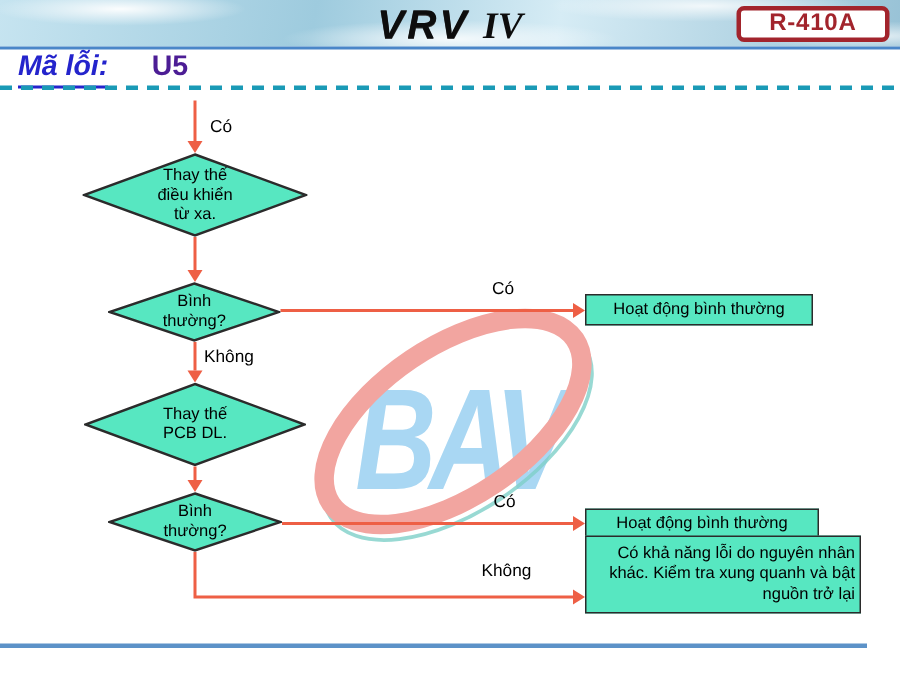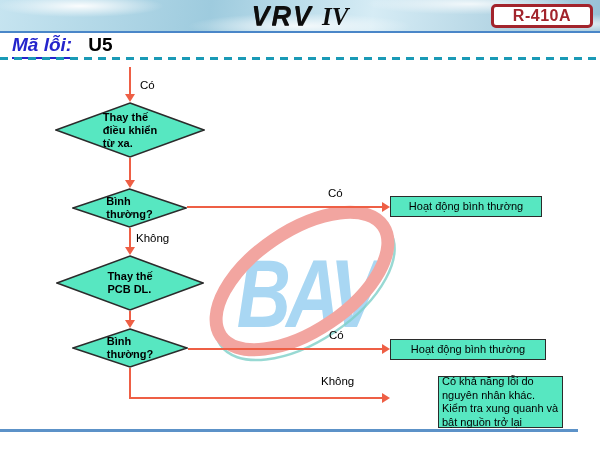--- a/index.html
+++ b/index.html
@@ -34,43 +34,43 @@
     position:absolute;right:7px;top:4px;background:#ffffff;
     border:3px solid #a2242c;border-radius:5px;color:#a2242c;
     font-size:16px;font-weight:bold;padding:0 19px;line-height:18px;letter-spacing:.5px;
   }
   
   .title-row{position:absolute;left:12px;top:34px;display:flex;align-items:baseline;}
   .title-label{
     font-size:19px;font-weight:bold;font-style:italic;color:#2424cc;
     border-bottom:2px solid #2424cc;padding-bottom:1px;
   }
-  .title-code{font-size:19px;font-weight:bold;color:#000000;margin-left:16px;}
+  .title-code{font-size:19px;font-weight:bold;color:#4c1d95;margin-left:29px;}
   .dashed-rule{
     position:absolute;left:0;top:57px;width:600px;height:3px;
     background:repeating-linear-gradient(to right,#1a9ab6 0 8px,transparent 8px 14px);
   }
   
   .wm-text{
     position:absolute;left:216px;top:244px;width:180px;height:100px;z-index:1;
     display:flex;align-items:center;justify-content:center;
     font-size:96px;font-weight:bold;font-style:italic;color:#a9d7f3;
     letter-spacing:-6px;transform:scaleX(.78);
   }
   .wm-ring{position:absolute;left:0;top:0;z-index:2;pointer-events:none;}
   
   .connectors{position:absolute;left:0;top:0;z-index:3;pointer-events:none;}
   
   .diamond{position:absolute;z-index:4;display:flex;align-items:center;justify-content:center;}
   .diamond svg{position:absolute;left:0;top:0;}
-  .diamond .txt{position:relative;z-index:1;font-size:11px;line-height:13px;color:#000;font-weight:bold;}
+  .diamond .txt{position:relative;z-index:1;text-align:center;font-size:11px;line-height:13px;color:#000;}
   .txt span{display:block;}
   .result-box{
     position:absolute;z-index:4;background:#57e7c1;border:1.6px solid #2b2b2b;
-    display:flex;align-items:center;justify-content:center;text-align:left;
+    display:flex;align-items:center;justify-content:center;text-align:right;
     font-size:11px;line-height:13.5px;color:#000;box-sizing:border-box;padding:1px 3px;
   }
   .branch-label{position:absolute;z-index:5;font-size:11.5px;color:#000;white-space:nowrap;}
   
   .footer-rule{position:absolute;left:0;top:429px;width:578px;height:3px;background:#5c92c8;}
 </style>
 </head>
 <body>
 
 <div class="slide">
@@ -152,21 +152,21 @@
       <polygon points="58,1 115,20 58,39 1,20" fill="#57e7c1" stroke="#2b2b2b" stroke-width="1.6"></polygon>
     </svg>
     <div class="txt">
       <span>Bình</span>
       <span>thường?</span>
     </div>
   </div>
 
   <div class="result-box" style="left:390px;top:196px;width:152px;height:21px;">Hoạt động bình thường</div>
   <div class="result-box" style="left:390px;top:339px;width:156px;height:21px;">Hoạt động bình thường</div>
-  <div class="result-box" style="left:390px;top:376px;width:125px;height:52px;margin-left:48px;">Có khả năng lỗi do nguyên nhân khác. Kiểm tra xung quanh và bật nguồn trở lại</div>
+  <div class="result-box" style="left:390px;top:357px;width:184px;height:52px;">Có khả năng lỗi do nguyên nhân khác. Kiểm tra xung quanh và bật nguồn trở lại</div>
 
   <div class="branch-label" style="left:140px;top:79px;">Có</div>
   <div class="branch-label" style="left:328px;top:187px;">Có</div>
   <div class="branch-label" style="left:136px;top:232px;">Không</div>
   <div class="branch-label" style="left:329px;top:329px;">Có</div>
   <div class="branch-label" style="left:321px;top:375px;">Không</div>
 
   <div class="footer-rule"></div>
 </div>
 

